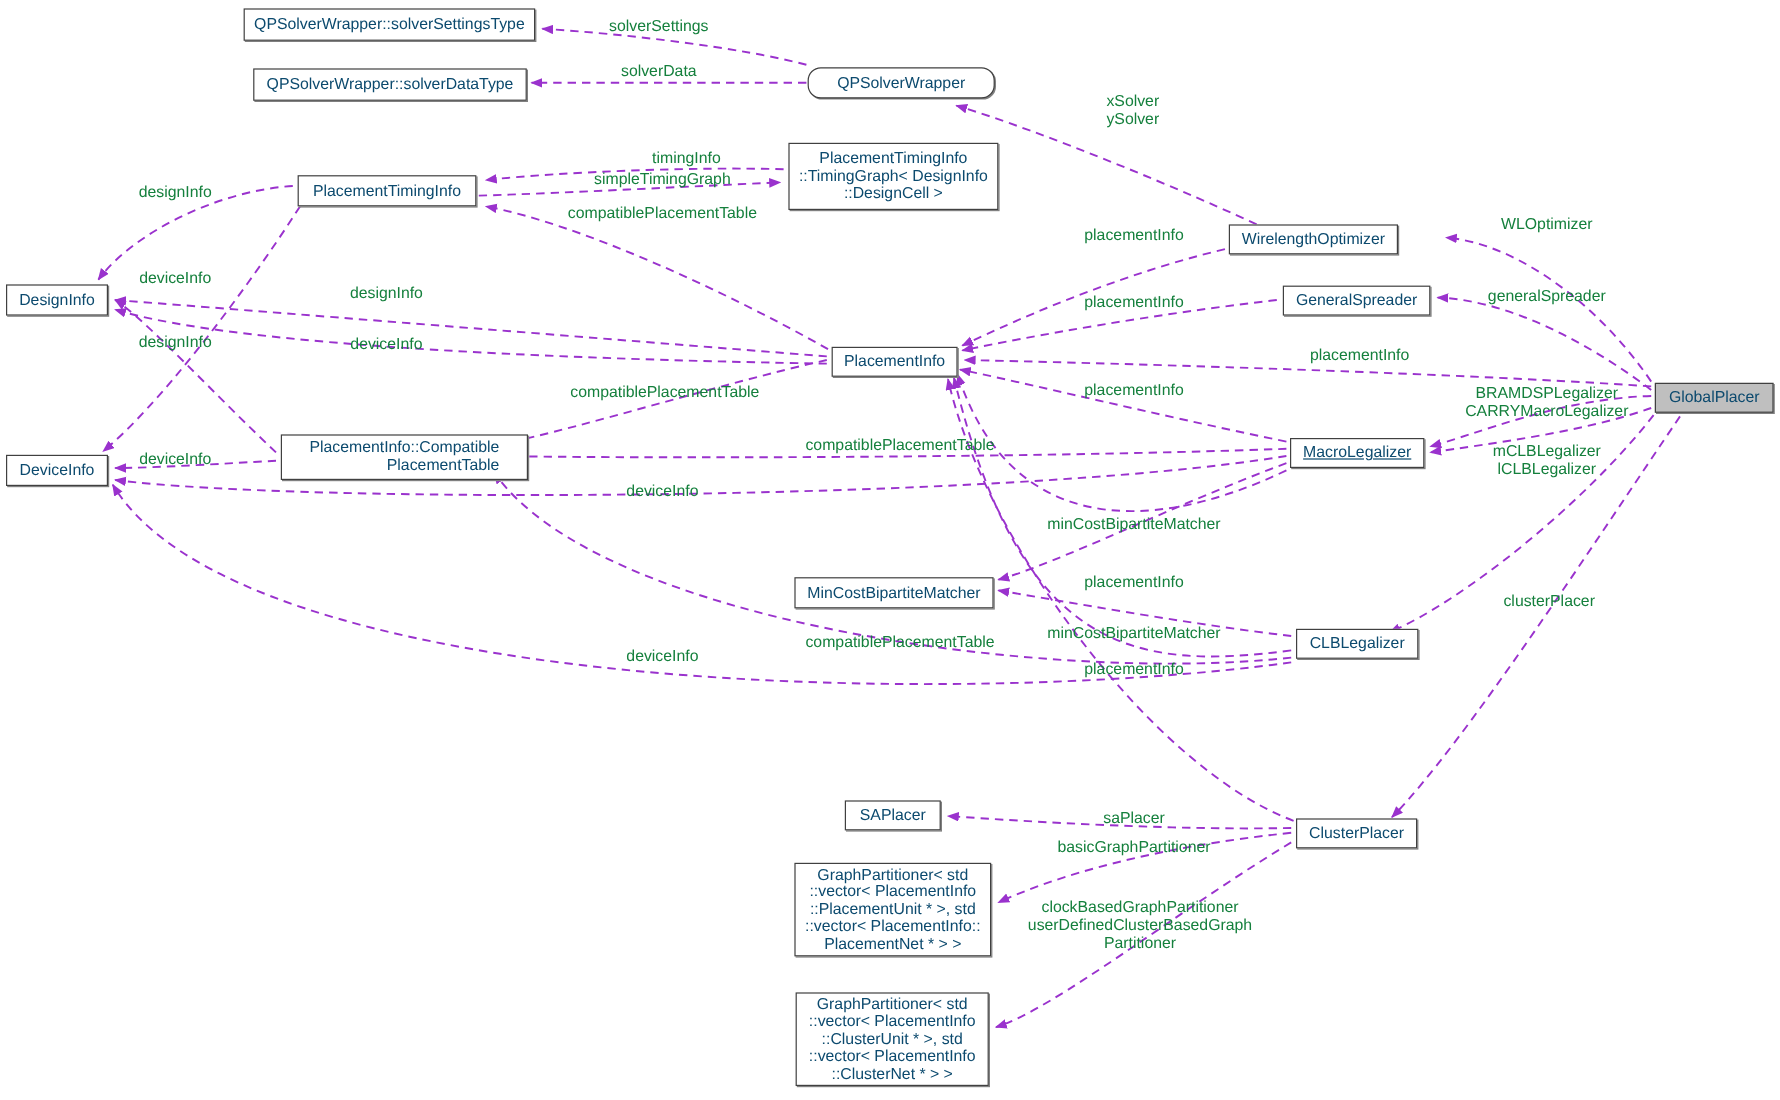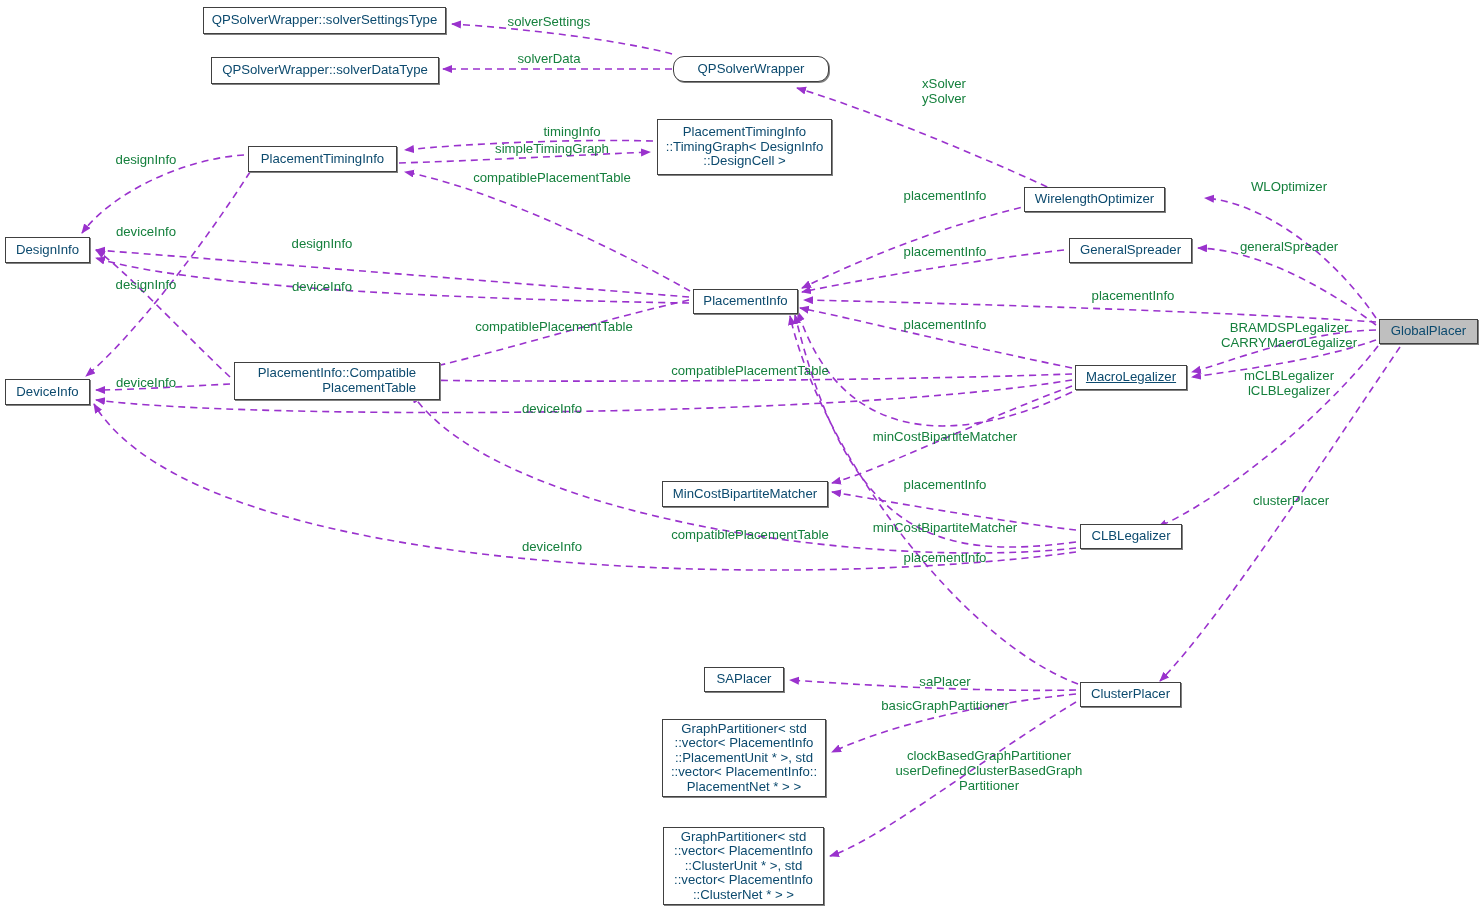--- a/index.html
+++ b/index.html
@@ -139,17 +139,17 @@
       <div class="edge-label" style="left: 552px; top: 539px;">deviceInfo</div>
       <div class="edge-label" style="left: 1289px; top: 179px;">WLOptimizer</div>
       <div class="edge-label" style="left: 1289px; top: 239px;">generalSpreader</div>
       <div class="edge-label" style="left: 1289px; top: 320px;">BRAMDSPLegalizer
 CARRYMacroLegalizer</div>
       <div class="edge-label" style="left: 1289px; top: 368px;">mCLBLegalizer
 lCLBLegalizer</div>
       <div class="edge-label" style="left: 1291px; top: 493px;">clusterPlacer</div>
       <div class="edge-label" style="left: 945px; top: 674px;">saPlacer</div>
       <div class="edge-label" style="left: 945px; top: 698px;">basicGraphPartitioner</div>
-      <div class="edge-label" style="left: 950px; top: 748px; margin-left: 39px;">clockBasedGraphPartitioner
+      <div class="edge-label" style="left: 950px; top: 748px;">clockBasedGraphPartitioner
 userDefinedClusterBasedGraph
 Partitioner</div>
     </div>
 </div>
 
 </body></html>

